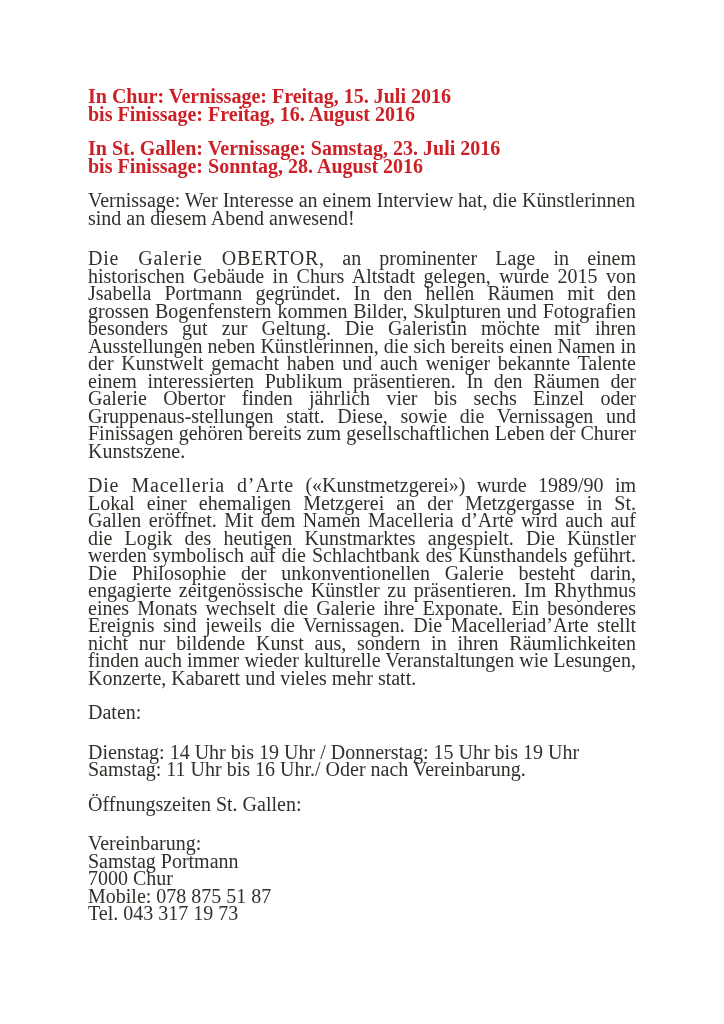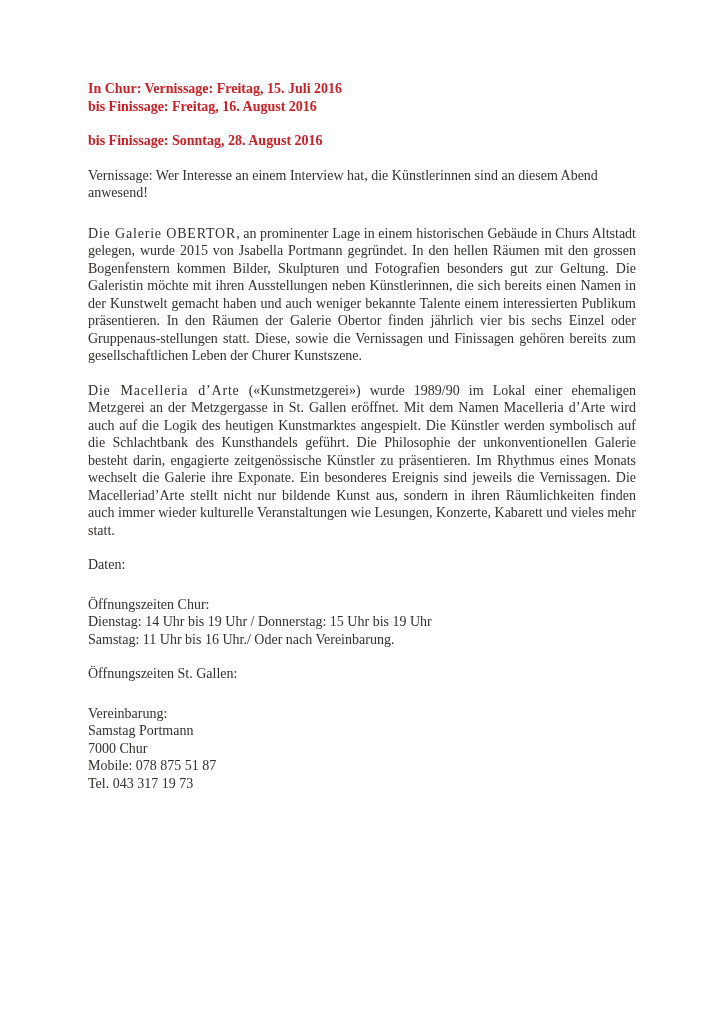--- a/index.html
+++ b/index.html
@@ -12,23 +12,23 @@
     width: 724px;
     height: 1024px;
     background: #ffffff;
     font-family: "Liberation Serif", "DejaVu Serif", serif;
     color: #332f2b;
     overflow: hidden;
   }
   .content {
     position: absolute;
     left: 88px;
-    top: 80px;
+    top: 88px;
     width: 548px;
-    font-size: 14px;
+    font-size: 20px;
     line-height: 17.5px;
   }
   p, .block { margin: 0; }
   .red {
     color: #cc2026;
     font-weight: bold;
   }
   .mb1 { margin-bottom: 17px; }
   .mb-sm { margin-bottom: 23px; }
   .mb-lg { margin-bottom: 22px; }
@@ -47,33 +47,33 @@
 
 <div class="page">
   <div class="content">
 
     <div class="block red mb1">
       <div>In Chur: Vernissage: Freitag, 15. Juli 2016</div>
       <div>bis Finissage: Freitag, 16. August 2016</div>
     </div>
 
     <div class="block red mb1">
+      <div>In St. Gallen: Vernissage: Samstag, 23. Juli 2016</div>
       <div>bis Finissage: Sonntag, 28. August 2016</div>
     </div>
 
     <p class="mb-sm">Vernissage: Wer Interesse an einem Interview hat, die Künstlerinnen sind an diesem Abend anwesend!</p>
 
     <p class="justify mb1"><span class="lead">Die Galerie OBERTOR</span><span>, an prominenter Lage in einem historischen Gebäude in Churs Altstadt gelegen, wurde 2015 von Jsabella Portmann gegründet. In den hellen Räumen mit den grossen Bogenfenstern kommen Bilder, Skulpturen und Fotografien besonders gut zur Geltung. Die Galeristin möchte mit ihren Ausstellungen neben Künstlerinnen, die sich bereits einen Namen in der Kunstwelt gemacht haben und auch weniger bekannte Talente einem interessierten Publikum präsentieren. In den Räumen der Galerie Obertor finden jährlich vier bis sechs Einzel oder Gruppenaus-stellungen statt. Diese, sowie die Vernissagen und Finissagen gehören bereits zum gesellschaftlichen Leben der Churer Kunstszene.</span></p>
 
     <p class="justify mb-xl"><span class="lead">Die Macelleria d’Arte</span><span> («Kunstmetzgerei») wurde 1989/90 im Lokal einer ehemaligen Metzgerei an der Metzgergasse in St. Gallen eröffnet. Mit dem Namen Macelleria d’Arte wird auch auf die Logik des heutigen Kunstmarktes angespielt. Die Künstler werden symbolisch auf die Schlachtbank des Kunsthandels geführt. Die Philosophie der unkonventionellen Galerie besteht darin, engagierte zeitgenössische Künstler zu präsentieren. Im Rhythmus eines Monats wechselt die Galerie ihre Exponate. Ein besonderes Ereignis sind jeweils die Vernissagen. Die Macelleriad’Arte stellt nicht nur bildende Kunst aus, sondern in ihren Räumlichkeiten finden auch immer wieder kulturelle Veranstaltungen wie Lesungen, Konzerte, Kabarett und vieles mehr statt.</span></p>
 
     <p class="mb-lg">Daten:</p>
 
     <div class="block mb1">
-      <div>Öffnungszeiten Chur:</div>
       <div>Dienstag: 14 Uhr bis 19 Uhr / Donnerstag: 15 Uhr bis 19 Uhr</div>
       <div>Samstag: 11 Uhr bis 16 Uhr./ Oder nach Vereinbarung.</div>
     </div>
 
     <p class="mb-lg">Öffnungszeiten St. Gallen:</p>
 
     <div class="block">
       <div>Vereinbarung:</div>
       <div>Samstag Portmann</div>
       <div>7000 Chur</div>

